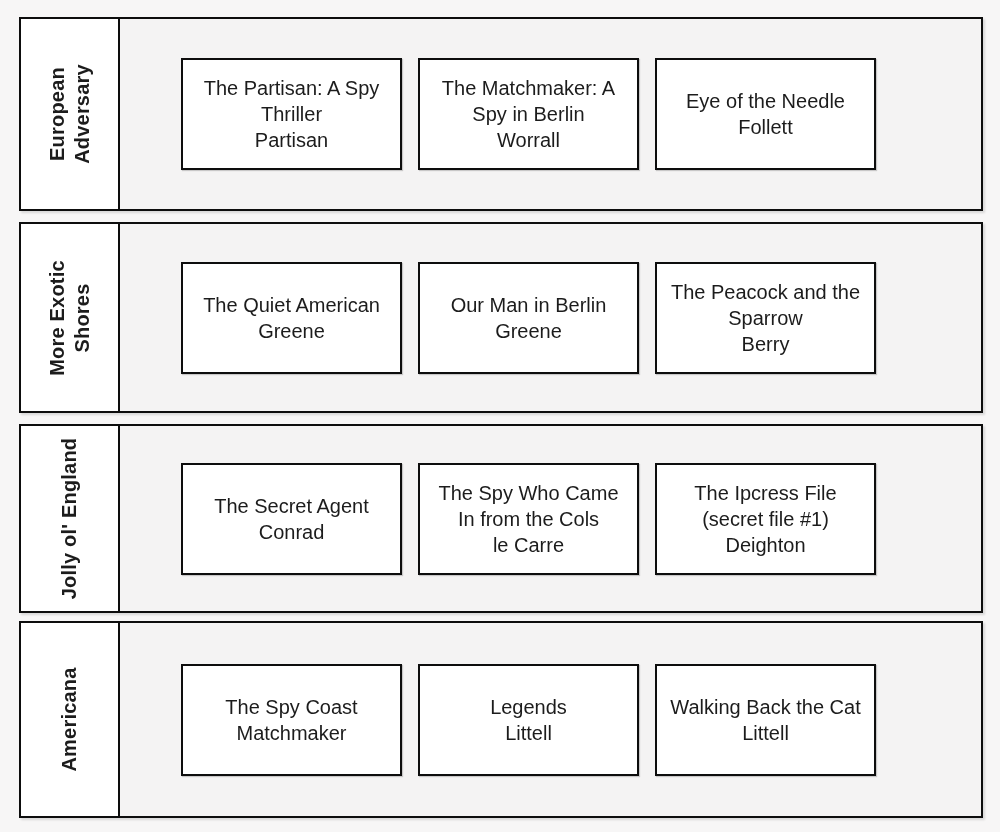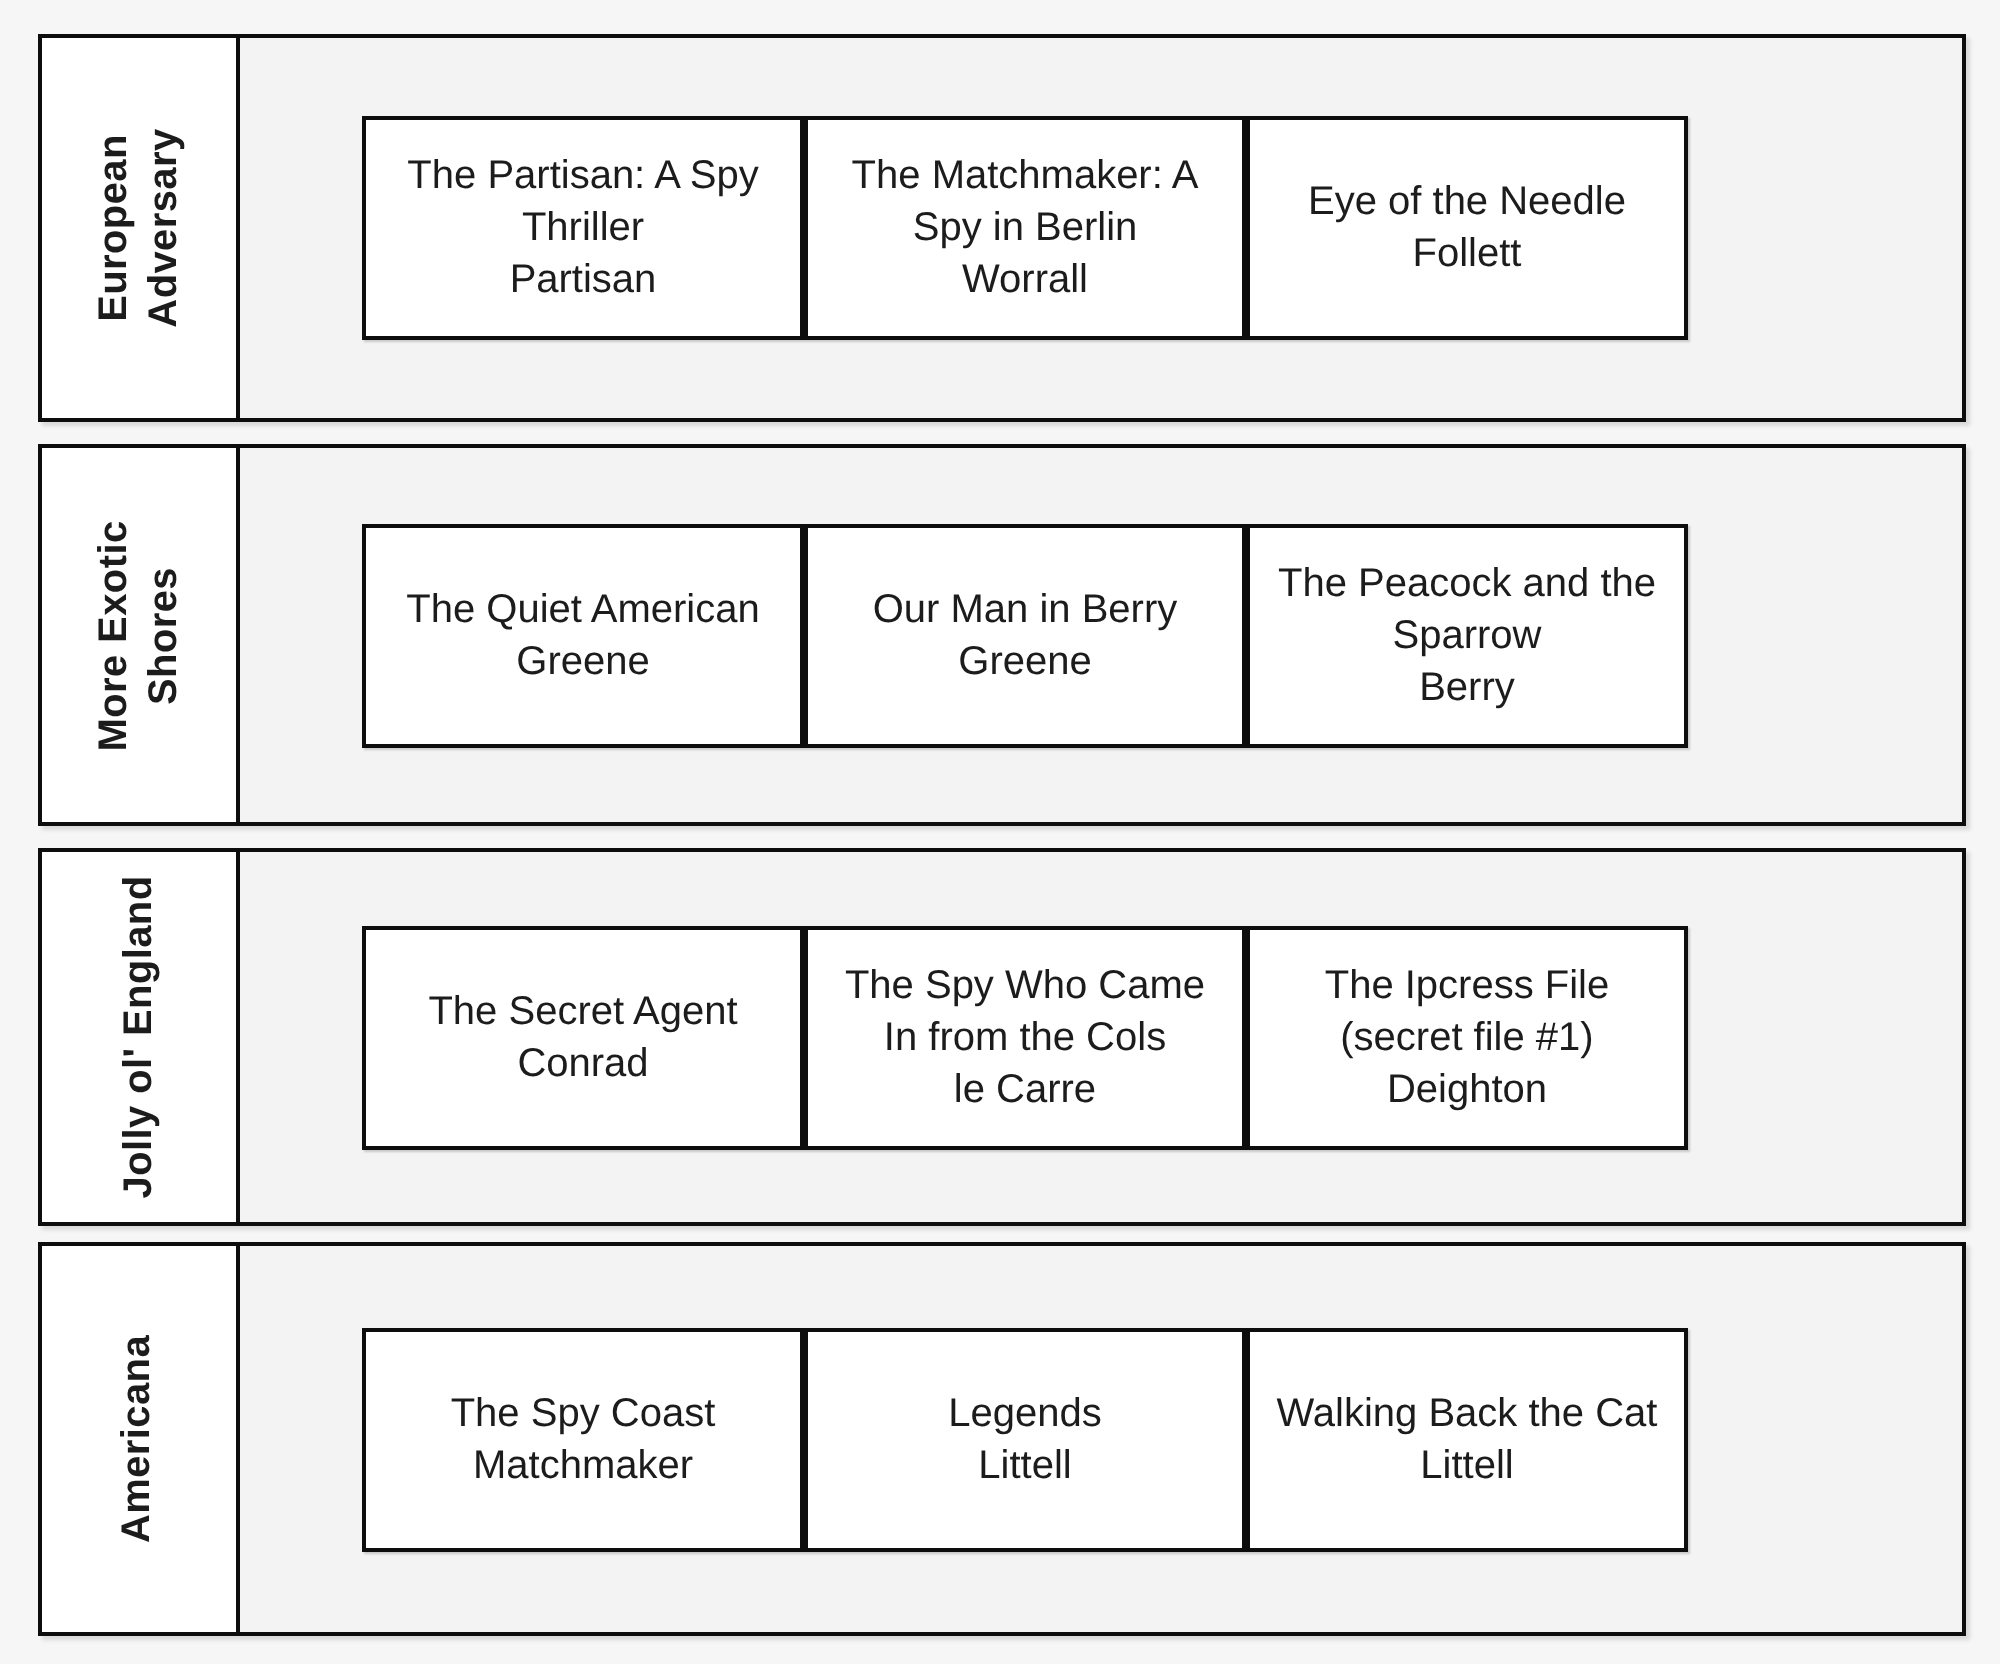--- a/index.html
+++ b/index.html
@@ -50,20 +50,21 @@
     line-height: 1.25;
     text-align: center;
     white-space: pre;
     letter-spacing: 0.2px;
   }
   .lane-body {
     flex: 1;
     display: flex;
     align-items: center;
     padding-left: 61px;
+    gap: 16px;
   }
   .book-box {
     box-sizing: border-box;
     width: 221px;
     min-height: 112px;
     background: #ffffff;
     border: 2px solid #0d0d0d;
     box-shadow: 1px 1px 1px rgba(0,0,0,0.18);
     display: flex;
     flex-direction: column;
@@ -109,21 +110,21 @@
     <div class="lane-label">
       <span class="label-text">More Exotic
 Shores</span>
     </div>
     <div class="lane-body">
       <div class="book-box">
         <div class="book-title">The Quiet American</div>
         <div class="book-author">Greene</div>
       </div>
       <div class="book-box">
-        <div class="book-title">Our Man in Berry</div>
+        <div class="book-title">Our Man in Berlin</div>
         <div class="book-author">Greene</div>
       </div>
       <div class="book-box">
         <div class="book-title">The Peacock and the
 Sparrow</div>
         <div class="book-author">Berry</div>
       </div>
     </div>
   </div>
 

